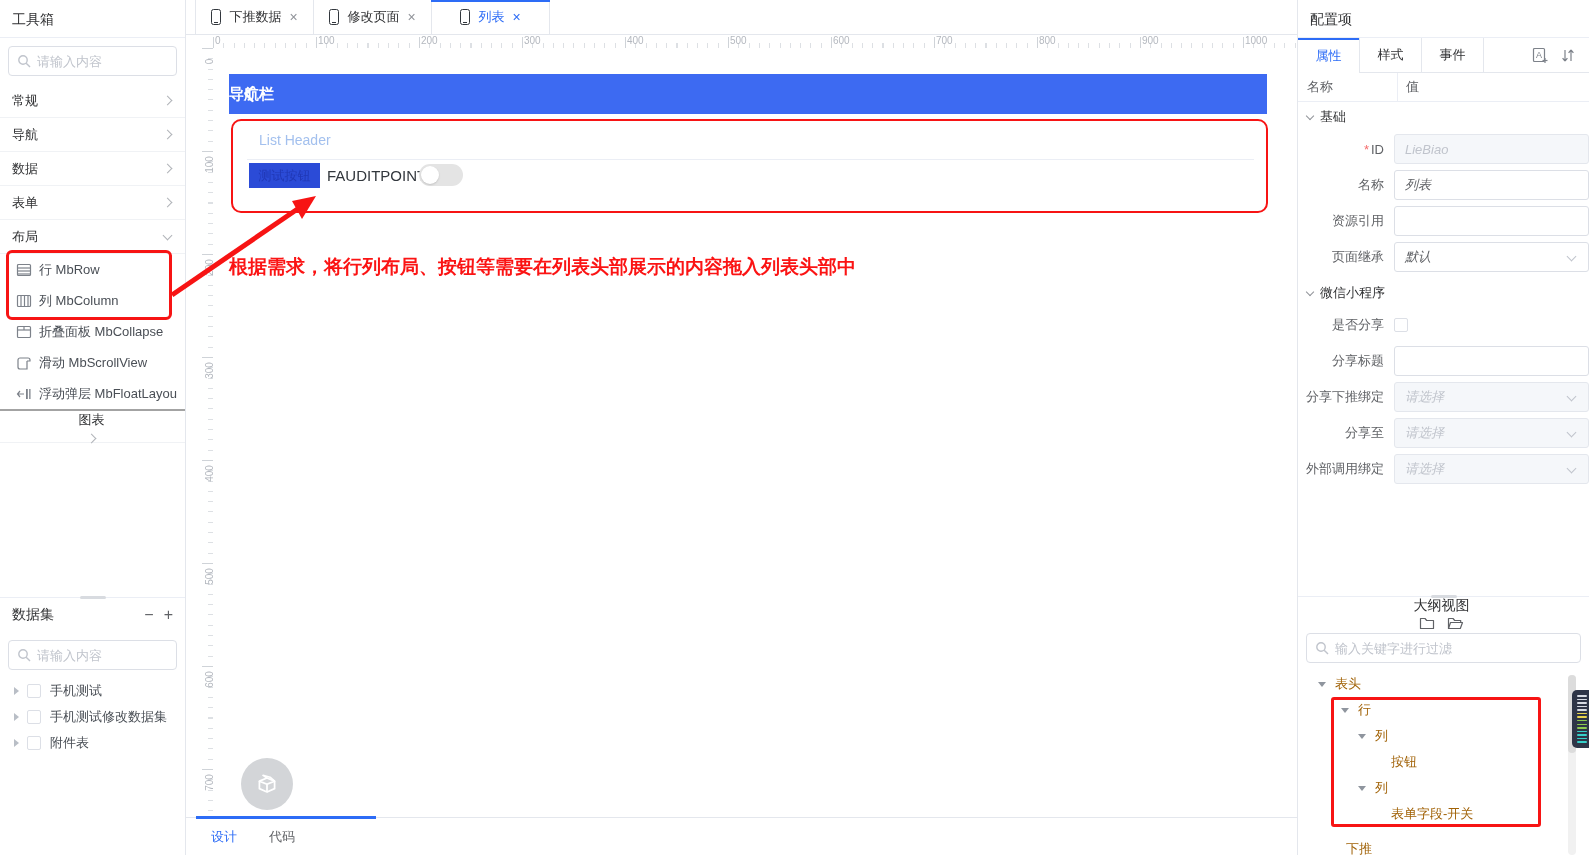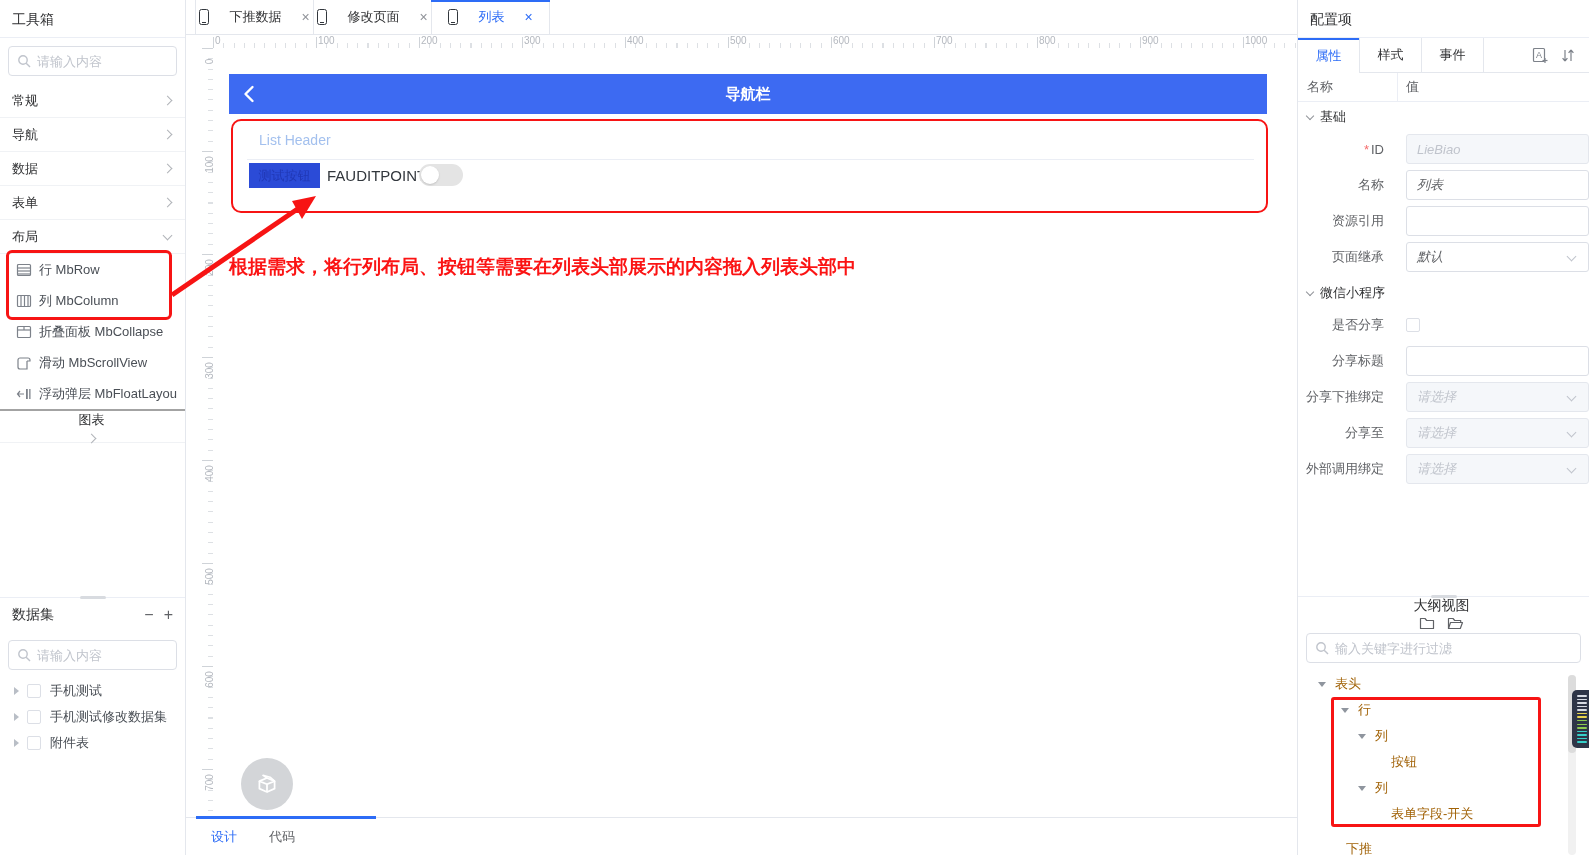--- a/index.html
+++ b/index.html
@@ -29,39 +29,39 @@
   .ds-ops { display:flex; gap:10px; color:#606266; font-size:16px; }
   .ds-ops span { cursor:pointer; line-height:16px; }
   .ds-item { height:26px; display:flex; align-items:center; padding-left:14px; color:#4a4f56; }
   .tri-right { width:0; height:0; border-left:5px solid #b9bec6; border-top:4px solid transparent; border-bottom:4px solid transparent; margin-right:8px; flex:none; }
   .checkbox { width:14px; height:14px; border:1px solid #dcdfe6; border-radius:2px; background:#fff; margin-right:9px; flex:none; }
   .drag-handle { position:absolute; left:50%; transform:translateX(-50%); top:-2px; width:26px; height:3px; border-radius:2px; background:#d8dbe0; }
 
   
   #canvas-area { position:absolute; left:186px; top:0; width:1111px; height:855px; background:#fff; }
   #tabbar { position:absolute; left:0; top:0; right:0; height:35px; border-bottom:1px solid #e4e7ed; display:flex; padding-left:10px; background:#fff; }
-  .doc-tab { width:119px; display:flex; align-items:center; justify-content:center; gap:20px; border-right:1px solid #e4e7ed; border-left:1px solid #e4e7ed; margin-left:-1px; color:#303133; cursor:pointer; position:relative; background:#fff; }
+  .doc-tab { width:119px; display:flex; align-items:center; justify-content:center; gap:8px; border-right:1px solid #e4e7ed; border-left:1px solid #e4e7ed; margin-left:-1px; color:#303133; cursor:pointer; position:relative; background:#fff; }
   .doc-tab .close { color:#909399; font-size:14px; cursor:pointer; }
   .doc-tab.active { color:#2d6cf6; }
   .doc-tab.active::before { content:""; position:absolute; left:-1px; right:-1px; top:0; height:2px; background:#2d6cf6; }
   .doc-tab.active .close { color:#2d6cf6; }
   .phone-icon { width:10px; height:16px; border:1.5px solid #32373d; border-radius:2.5px; position:relative; flex:none; }
   .phone-icon::after { content:""; position:absolute; left:2px; right:2px; bottom:1px; height:1.5px; background:#32373d; }
   
   #h-ruler { position:absolute; left:27px; top:35px; right:0; height:13px; overflow:hidden; }
   #h-ruler .ticks-minor { position:absolute; left:0; right:0; bottom:0; height:5px; background:repeating-linear-gradient(to right,#dde0e4 0 1px,transparent 1px 10.3px); }
   #h-ruler .ticks-major { position:absolute; left:0; right:0; bottom:0; height:11px; background:repeating-linear-gradient(to right,#cfd3d8 0 1px,transparent 1px 103px); }
   .hlabel { position:absolute; top:0; font-size:10px; color:#b4b8bf; }
   #v-ruler { position:absolute; left:15px; top:48px; width:12px; bottom:38px; overflow:hidden; }
   #v-ruler .ticks-minor { position:absolute; top:0; bottom:0; right:0; width:5px; background:repeating-linear-gradient(to bottom,#dde0e4 0 1px,transparent 1px 10.3px); }
   #v-ruler .ticks-major { position:absolute; top:0; bottom:0; right:0; width:11px; background:repeating-linear-gradient(to bottom,#cfd3d8 0 1px,transparent 1px 103px); }
   .vlabel { position:absolute; left:-4px; font-size:10px; color:#b4b8bf; transform:rotate(-90deg); transform-origin:center; width:24px; text-align:center; }
   
   #page { position:absolute; left:27px; top:48px; width:1078px; height:769px; background:#fff; }
-  #navbar { position:absolute; left:16px; top:26px; width:1038px; height:40px; background:#3d6af2; display:flex; align-items:center; justify-content:center; color:#fff; font-size:15px; font-weight:bold; }
+  #navbar { position:absolute; left:16px; top:26px; width:1038px; height:40px; background:#3d6af2; display:flex; align-items:center; color:#fff; font-size:15px; font-weight:bold; }
   #navbar .back { position:absolute; left:14px; top:50%; transform:translateY(-50%); display:flex; cursor:pointer; }
   #canvas-redbox { left:18px; top:71px; width:1037px; height:94px; border-radius:10px; border-width:2.5px; }
   #list-header-label { position:absolute; left:46px; top:84px; color:#a3c0ee; font-size:14px; }
   #list-header-divider { position:absolute; left:34px; top:111px; width:1007px; height:1px; background:#ebeef5; }
   #test-button { position:absolute; left:36px; top:115px; width:71px; height:25px; background:#2b4bd7; color:#2038b6; font-size:13px; display:flex; align-items:center; justify-content:center; border:none; cursor:pointer; }
   #switch-label { position:absolute; left:114px; top:119px; color:#32373d; font-size:15px; }
   #toggle { position:absolute; left:206px; top:116px; width:44px; height:22px; border-radius:11px; background:#e4e4e4; cursor:pointer; }
   #toggle .knob { position:absolute; left:2px; top:2px; width:18px; height:18px; border-radius:50%; background:#fff; box-shadow:0 1px 2px rgba(0,0,0,.15); }
   #annotation { position:absolute; left:16px; top:206px; color:#fb1414; font-size:19px; font-weight:bold; white-space:nowrap; }
   #cube-button { position:absolute; left:28px; top:710px; width:52px; height:52px; border-radius:50%; background:#d3d5d8; display:flex; align-items:center; justify-content:center; cursor:pointer; }
@@ -76,21 +76,21 @@
   #cfg-tabs { display:flex; height:35px; }
   .cfg-tab { width:62px; display:flex; align-items:center; justify-content:center; border-right:1px solid #e4e7ed; border-bottom:1px solid #e4e7ed; color:#303133; cursor:pointer; position:relative; }
   .cfg-tab.active { color:#2d6cf6; border-bottom:none; }
   .cfg-tab.active::before { content:""; position:absolute; left:0; right:0; top:0; height:2px; background:#2d6cf6; }
   #cfg-tabs .tab-rest { flex:1; border-bottom:1px solid #e4e7ed; display:flex; align-items:center; justify-content:flex-end; gap:12px; padding-right:14px; }
   #grid-head { display:flex; height:29px; align-items:center; border-bottom:1px solid #ebeef5; color:#606266; }
   #grid-head .gh-name { width:99px; padding-left:9px; }
   #grid-head .gh-value { flex:1; padding-left:8px; border-left:1px solid #ebeef5; height:100%; display:flex; align-items:center; }
   .section-row { height:30px; display:flex; align-items:center; gap:7px; padding-left:9px; color:#303133; cursor:pointer; }
   .chev-s { width:6px; height:6px; border-right:1.3px solid #909399; border-bottom:1.3px solid #909399; transform:rotate(45deg); margin-top:-3px; }
-  .prop-row { display:flex; align-items:center; margin:2px 0 6px; min-height:30px;gap:12px; }
+  .prop-row { display:flex; align-items:center; margin:2px 0 6px; min-height:30px; }
   .prop-label { width:96px; flex:none; text-align:right; padding-right:10px; color:#606266; }
   .req { color:#f56c6c; margin-right:2px; }
   .prop-control { flex:1; height:30px; position:relative; }
   .ipt { width:100%; height:30px; border:1px solid #dcdfe6; border-radius:3px; padding:8px 10px; font-size:13px; color:#606266; display:flex; align-items:center; background:#fff;font-style:italic; }
   .ipt.disabled { background:#f5f7fa; border-color:#e4e7ed; color:#c0c4cc; }
   .ipt .ph { color:#c0c4cc; }
   .sel-chev { position:absolute; right:14px; top:11px; width:7px; height:7px; border-right:1.4px solid #c0c4cc; border-bottom:1.4px solid #c0c4cc; transform:rotate(45deg); }
   
   #outline { position:absolute; left:0; top:596px; right:0; bottom:0; border-top:1px solid #ebeef5; background:#fff; }
   #outline-header { height:34px; display:flex; align-items:center; justify-content:space-between; padding:0 16px 0 12px; font-size:14px; color:#303133;flex-direction:column; }

